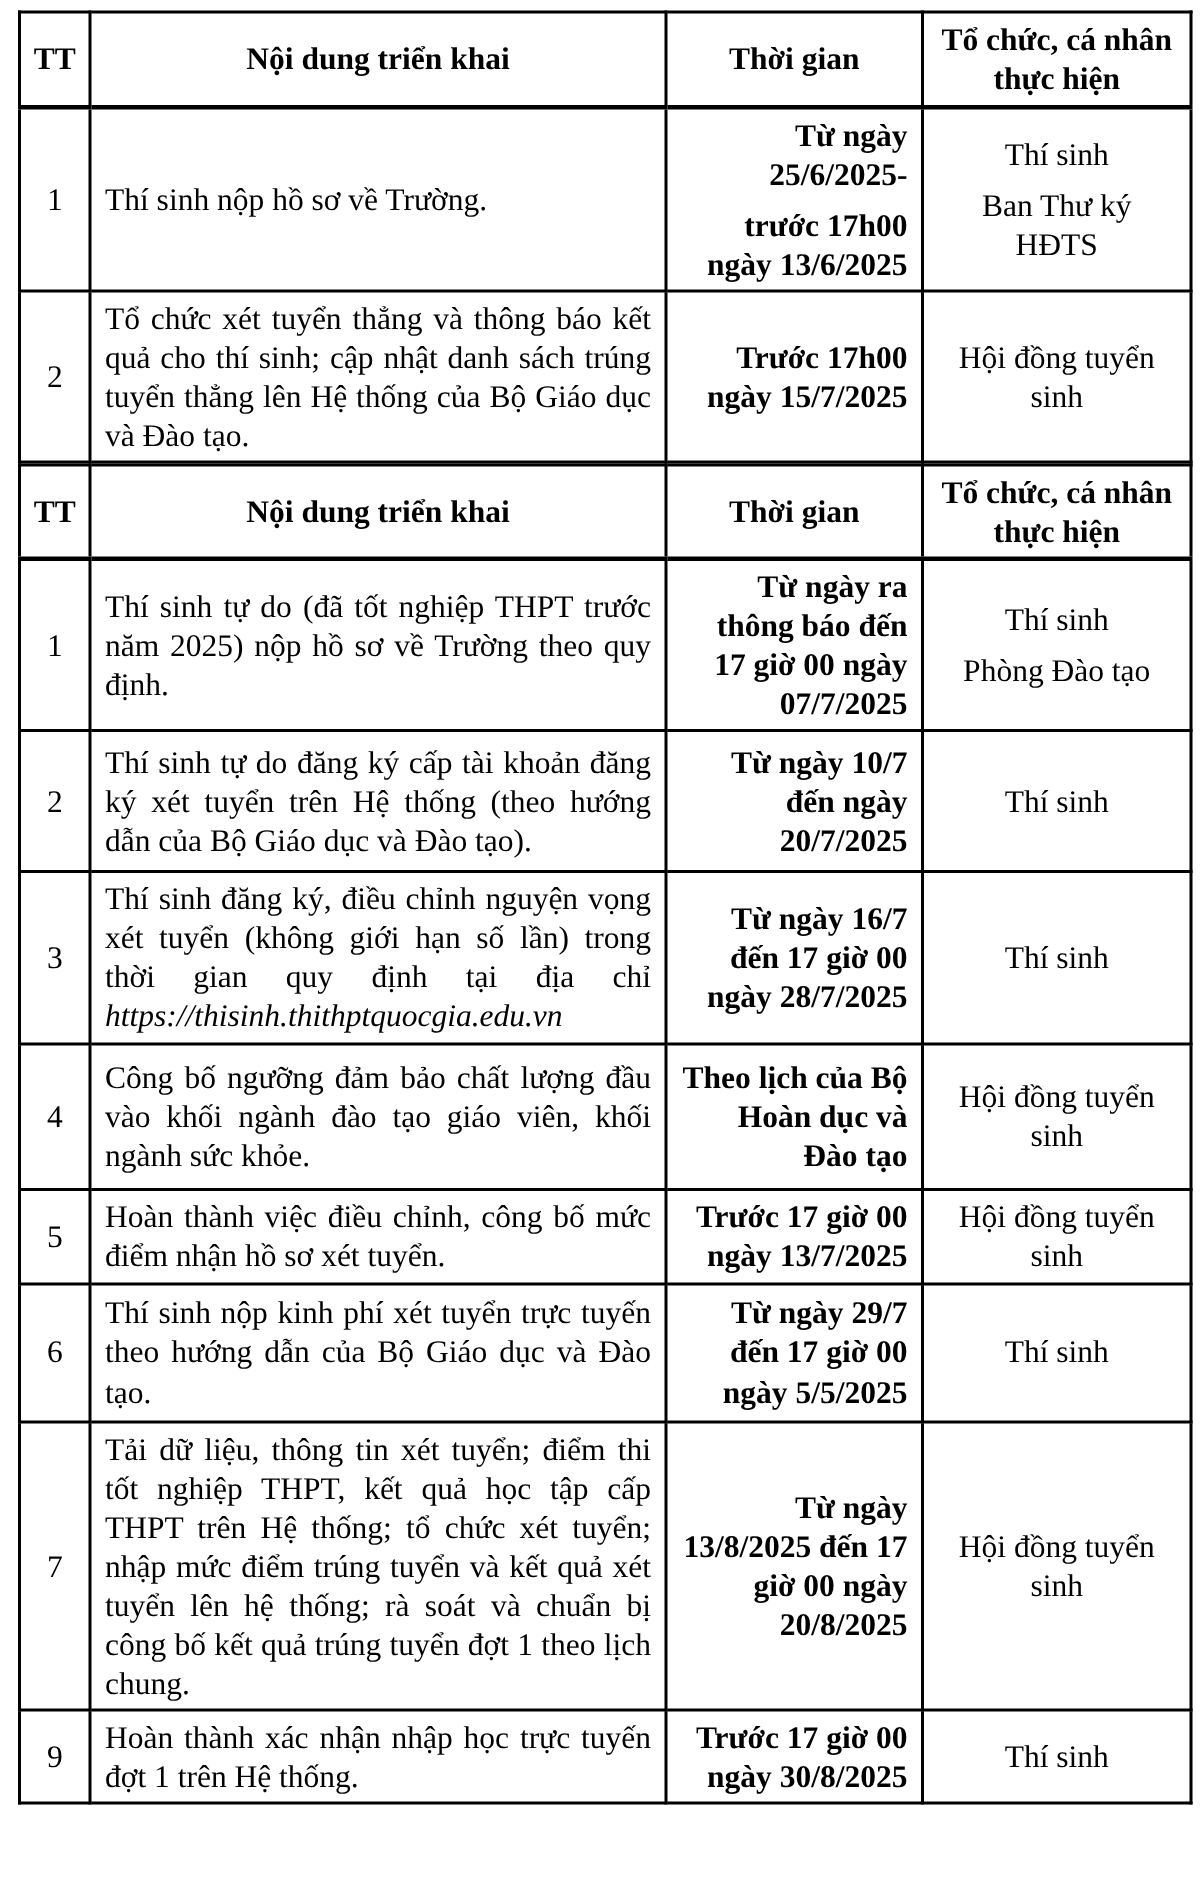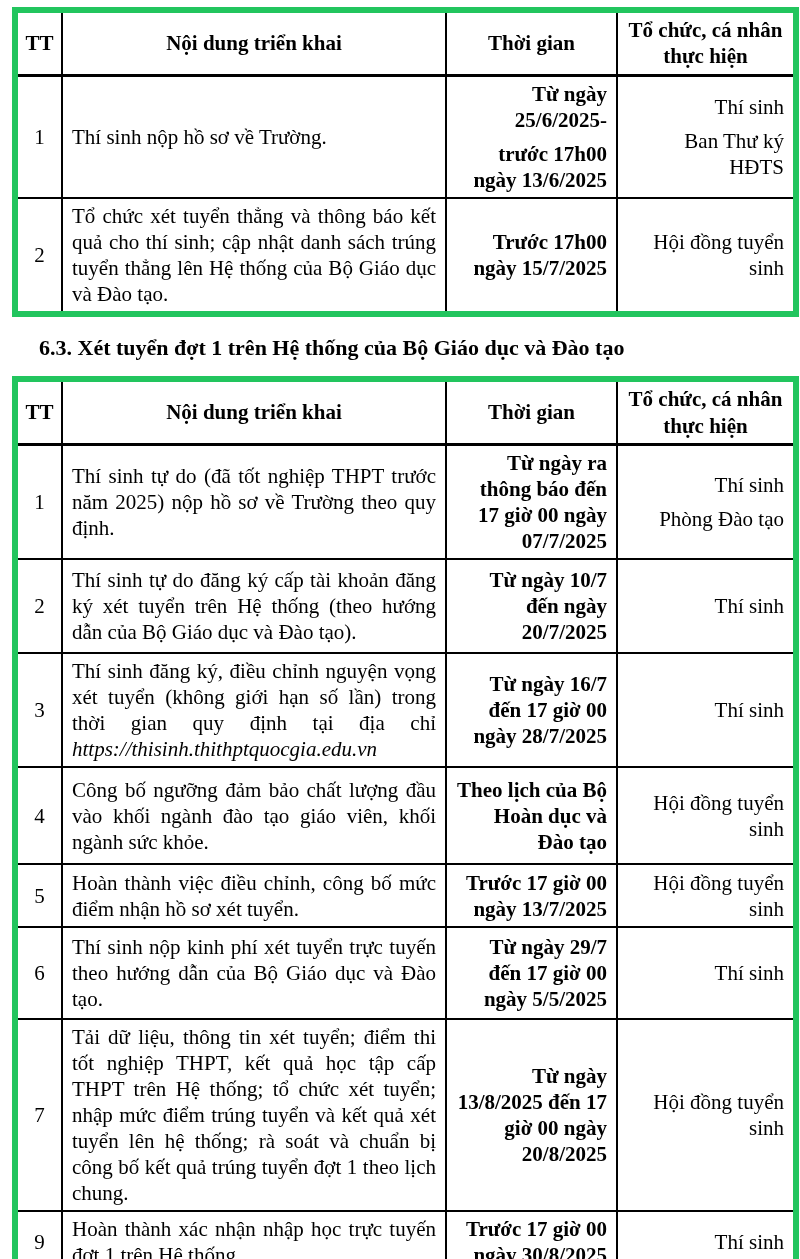--- a/index.html
+++ b/index.html
@@ -11,21 +11,21 @@
     overflow: hidden;
     font-family: "Liberation Serif", "DejaVu Serif", serif;
     color: #000;
   }
   .page { padding: 7px 7px 0 12px; }
 
   table.sched {
     border-collapse: collapse;
     table-layout: fixed;
     width: 781px;
-    border: 6px solid #22c55e;
+    border: 2px solid #22c55e;
   }
   .sched col.c-tt      { width: 47px; }
   .sched col.c-content { width: 384px; }
   .sched col.c-time    { width: 171px; }
   .sched col.c-org     { width: 179px; }
 
   .sched th, .sched td {
     border: 2px solid #000;
     vertical-align: middle;
     font-size: 21px;
@@ -35,21 +35,21 @@
   .sched th {
     font-weight: bold;
     text-align: center;
     border-bottom-width: 3px;
     padding: 4px 3px;
     line-height: 1.25;
   }
   .cell-tt      { text-align: center; padding: 4px 2px; }
   .cell-content { text-align: justify; margin-left: 16px; }
   .cell-time    { text-align: right; padding: 4px 10px; font-weight: bold; }
-  .cell-org     { text-align: right; padding: 4px 8px; }
+  .cell-org     { text-align: center; padding: 4px 8px; }
   .para + .para { margin-top: 8px; }
   .url-italic   { font-style: italic; }
 
   .section-heading {
     font-size: 22px;
     font-weight: bold;
     margin: 17px 0 14px 27px;
     line-height: 1.3;
   }
 </style>
@@ -92,21 +92,20 @@
         <td class="cell-time">
           <div class="para">Trước 17h00 ngày 15/7/2025</div>
         </td>
         <td class="cell-org">
           <div class="para">Hội đồng tuyển sinh</div>
         </td>
       </tr>
     </tbody>
   </table>
 
-  <div class="section-heading">6.3. Xét tuyển đợt 1 trên Hệ thống của Bộ Giáo dục và Đào tạo</div>
 
   <table class="sched">
     <colgroup>
         <col class="c-tt">
         <col class="c-content">
         <col class="c-time">
         <col class="c-org">
       </colgroup>
     <thead>
       <tr style="height:59px">

